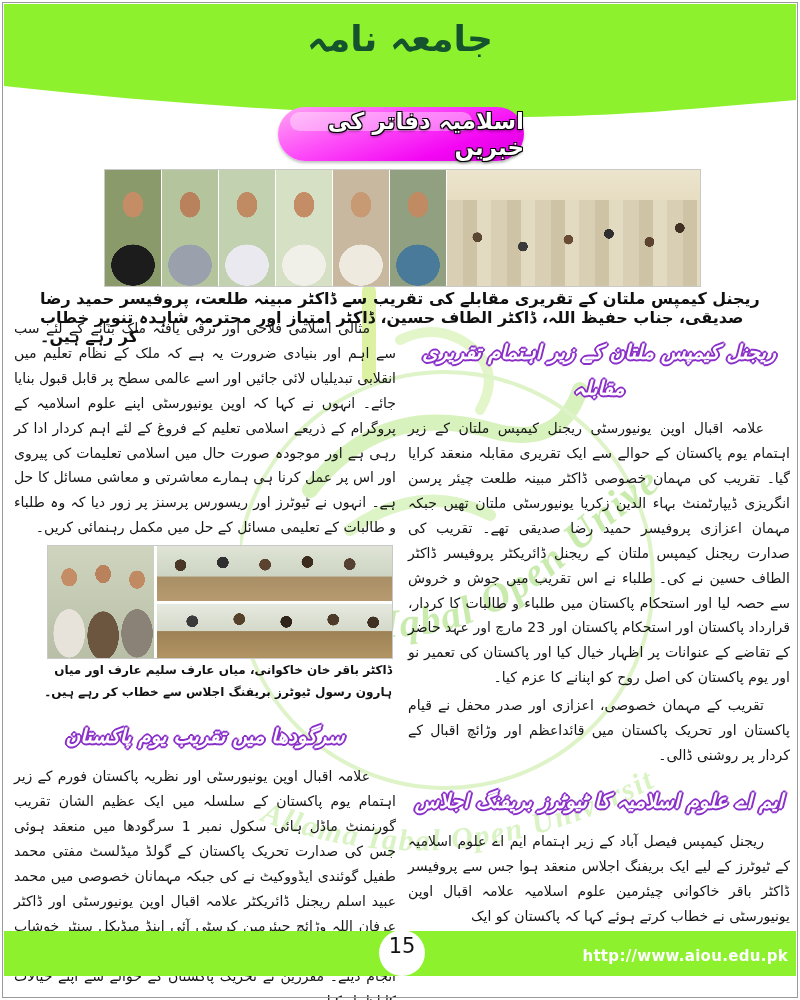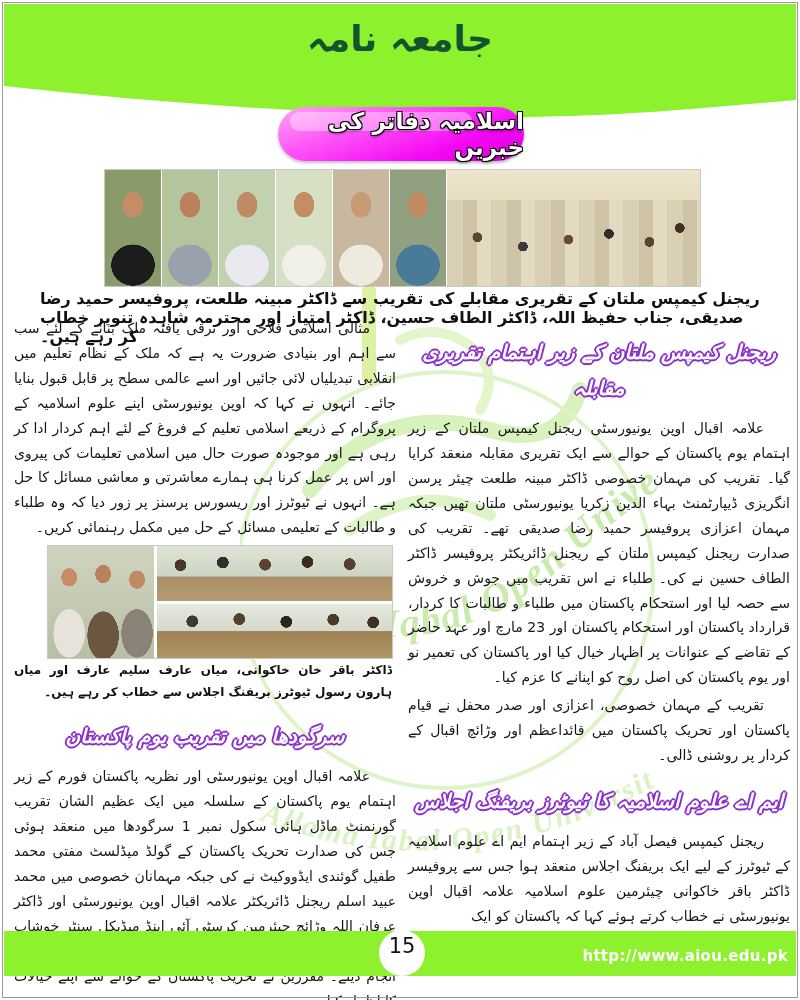--- a/index.html
+++ b/index.html
@@ -93,21 +93,21 @@
   }
   .collage2 .right-part { flex:0 0 106px; background:
       radial-gradient(ellipse 13px 15px at 20% 28%, #c58d66 60%, rgba(0,0,0,0) 61%),
       radial-gradient(ellipse 13px 15px at 52% 25%, #b9825c 60%, rgba(0,0,0,0) 61%),
       radial-gradient(ellipse 13px 15px at 84% 30%, #c08a62 60%, rgba(0,0,0,0) 61%),
       radial-gradient(ellipse 26px 40px at 20% 78%, #e8e3da 60%, rgba(0,0,0,0) 61%),
       radial-gradient(ellipse 26px 40px at 52% 80%, #6d5640 60%, rgba(0,0,0,0) 61%),
       radial-gradient(ellipse 26px 40px at 84% 78%, #8a8276 60%, rgba(0,0,0,0) 61%),
       linear-gradient(180deg,#cfd4bf 0%, #b8bfa6 100%);
   }
-  .caption-2 { font-size:12px; margin:2px 4px 0 0; }
+  .caption-2 { font-size:12px; text-align:right; margin:2px 4px 0 0; }
 
   
   .watermark { position:absolute; left:240px; top:280px; width:420px; height:650px; z-index:0; pointer-events:none; }
 
   
   .footer-band { position:absolute; left:4px; right:4px; top:931px; height:45px; background:#8df12d; z-index:4; }
   .page-circle {
     position:absolute; left:379px; top:930px; width:38px; height:38px; z-index:5;
     background:#ffffff; border:4px dotted #ffffff; border-radius:50%;
     display:flex; justify-content:center;

